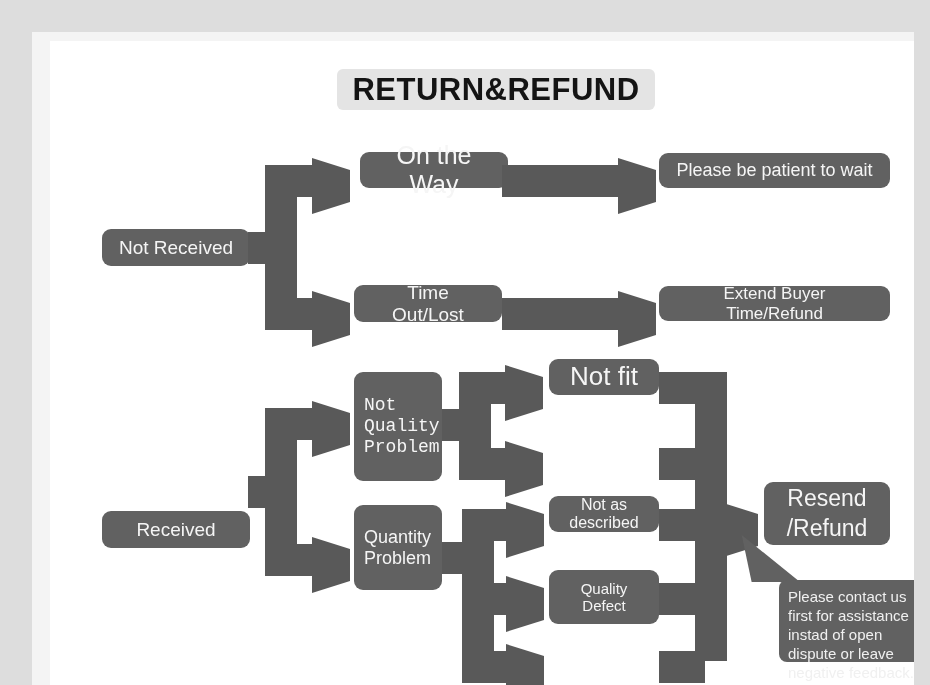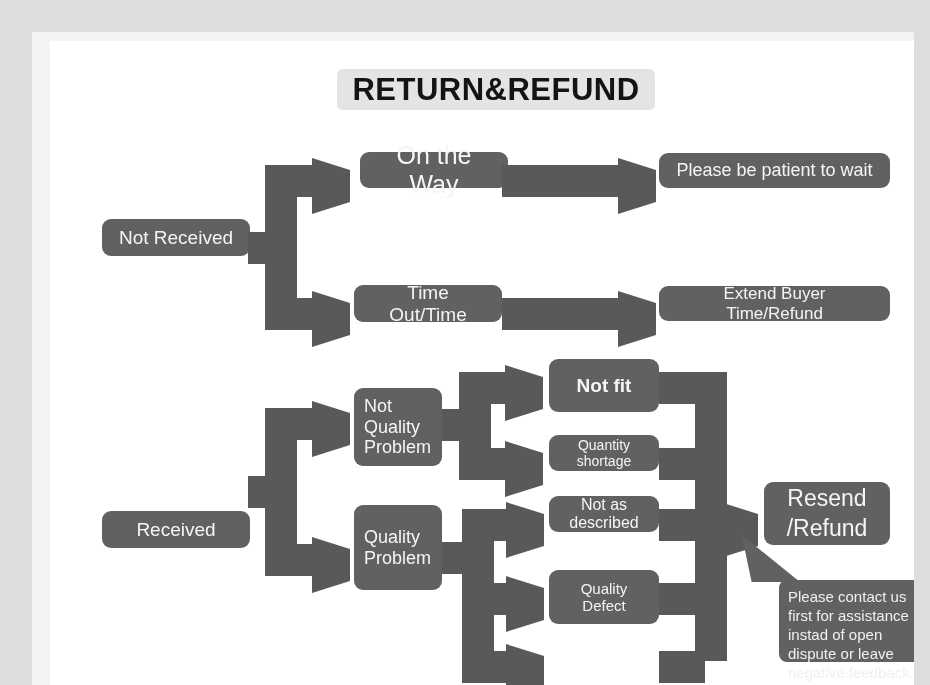--- a/index.html
+++ b/index.html
@@ -28,29 +28,29 @@
   }
   .node.left{justify-content:flex-start;text-align:left;padding-left:10px;padding-right:4px;}
   .hl{position:absolute;height:10px;background:var(--connector);}
   .vl{position:absolute;width:10px;background:var(--connector);}
   .arr{
     position:absolute;width:0;height:0;
     border-top:12px solid transparent;border-bottom:12px solid transparent;
     border-left:38px solid var(--connector);
   }
   
-  #nd-not-received{left:70px;top:187px;width:148px;height:37px;font-size:19px;}
+  #nd-not-received{left:70px;top:197px;width:148px;height:37px;font-size:19px;}
   #nd-on-the-way{left:322px;top:120px;width:148px;height:36px;font-size:25px;margin-left:6px;}
   #nd-patient{left:627px;top:121px;width:231px;height:35px;font-size:18px;}
   #nd-timeout{left:322px;top:253px;width:148px;height:37px;font-size:19px;}
   #nd-extend{left:627px;top:254px;width:231px;height:35px;font-size:17px;}
   #nd-received{left:70px;top:431px;width:148px;height:37px;font-size:19px;margin-top:48px;}
-  #nd-nqp{left:322px;top:356px;width:88px;height:78px;font-size:18px;}
+  #nd-nqp{left:322px;top:340px;width:88px;height:109px;font-size:18px;font-family:Liberation Mono, monospace;}
   #nd-qp{left:322px;top:473px;width:88px;height:85px;font-size:18px;}
-  #nd-notfit{left:517px;top:327px;width:110px;height:53px;font-size:19px;font-weight:bold;}
+  #nd-notfit{left:517px;top:327px;width:110px;height:36px;font-size:26px;}
   #nd-qshort{left:517px;top:403px;width:110px;height:36px;font-size:14px;}
   #nd-notdesc{left:517px;top:464px;width:110px;height:36px;font-size:16px;}
   #nd-qdefect{left:517px;top:538px;width:110px;height:54px;font-size:15px;}
   #nd-damage{left:517px;top:605px;width:110px;height:38px;font-size:20px;}
   #nd-resend{left:732px;top:450px;width:126px;height:63px;font-size:23px;line-height:1.3;}
   
   .callout-tail{
     position:absolute;left:706px;top:503px;width:62px;height:47px;
     background:var(--node-fill);
     clip-path:polygon(6% 0, 22% 100%, 100% 100%);
@@ -76,56 +76,55 @@
   <i class="hl" style="left:233px;top:133px;width:47px;"></i>
   <i class="arr" style="left:280px;top:126px;"></i>
   <div class="node" id="nd-on-the-way">On the Way</div>
 
   <i class="hl" style="left:470px;top:133px;width:118px;"></i>
   <i class="arr" style="left:586px;top:126px;"></i>
   <div class="node" id="nd-patient">Please be patient to wait</div>
 
   <i class="hl" style="left:233px;top:266px;width:47px;"></i>
   <i class="arr" style="left:280px;top:259px;"></i>
-  <div class="node" id="nd-timeout">Time Out/Time</div>
+  <div class="node" id="nd-timeout">Time Out/Lost</div>
 
   <i class="hl" style="left:470px;top:266px;width:118px;"></i>
   <i class="arr" style="left:586px;top:259px;"></i>
   <div class="node" id="nd-extend">Extend Buyer Time/Refund</div>
 
   <div class="node" id="nd-received">Received</div>
   <i class="hl" style="left:216px;top:444px;width:22px;"></i>
   <i class="vl" style="left:233px;top:376px;height:146px;"></i>
 
   <i class="hl" style="left:233px;top:376px;width:47px;"></i>
   <i class="arr" style="left:280px;top:369px;"></i>
   <div class="node left" id="nd-nqp">Not Quality Problem</div>
 
   <i class="hl" style="left:233px;top:512px;width:47px;"></i>
   <i class="arr" style="left:280px;top:505px;"></i>
-  <div class="node left" id="nd-qp">Quality Problem</div>
+  <div class="node left" id="nd-qp">Quantity Problem</div>
 
   <i class="hl" style="left:410px;top:377px;width:24px;"></i>
   <i class="vl" style="left:427px;top:340px;height:86px;"></i>
   <i class="hl" style="left:427px;top:340px;width:48px;"></i>
   <i class="arr" style="left:473px;top:333px;"></i>
   <i class="hl" style="left:427px;top:416px;width:48px;"></i>
   <i class="arr" style="left:473px;top:409px;"></i>
 
   <i class="hl" style="left:410px;top:510px;width:27px;"></i>
   <i class="vl" style="left:430px;top:477px;height:152px;"></i>
   <i class="hl" style="left:430px;top:477px;width:46px;"></i>
   <i class="arr" style="left:474px;top:470px;"></i>
   <i class="hl" style="left:430px;top:551px;width:46px;"></i>
   <i class="arr" style="left:474px;top:544px;"></i>
   <i class="hl" style="left:430px;top:619px;width:46px;"></i>
   <i class="arr" style="left:474px;top:612px;"></i>
 
   <div class="node" id="nd-notfit">Not fit</div>
-  <div class="node" id="nd-qshort">Quantity shortage</div>
   <div class="node" id="nd-notdesc">Not as described</div>
   <div class="node" id="nd-qdefect">Quality Defect</div>
 
   <i class="hl" style="left:627px;top:340px;width:46px;"></i>
   <i class="hl" style="left:627px;top:416px;width:46px;"></i>
   <i class="hl" style="left:627px;top:477px;width:46px;"></i>
   <i class="hl" style="left:627px;top:551px;width:46px;"></i>
   <i class="hl" style="left:627px;top:619px;width:46px;"></i>
   <i class="vl" style="left:663px;top:340px;height:289px;"></i>
 

